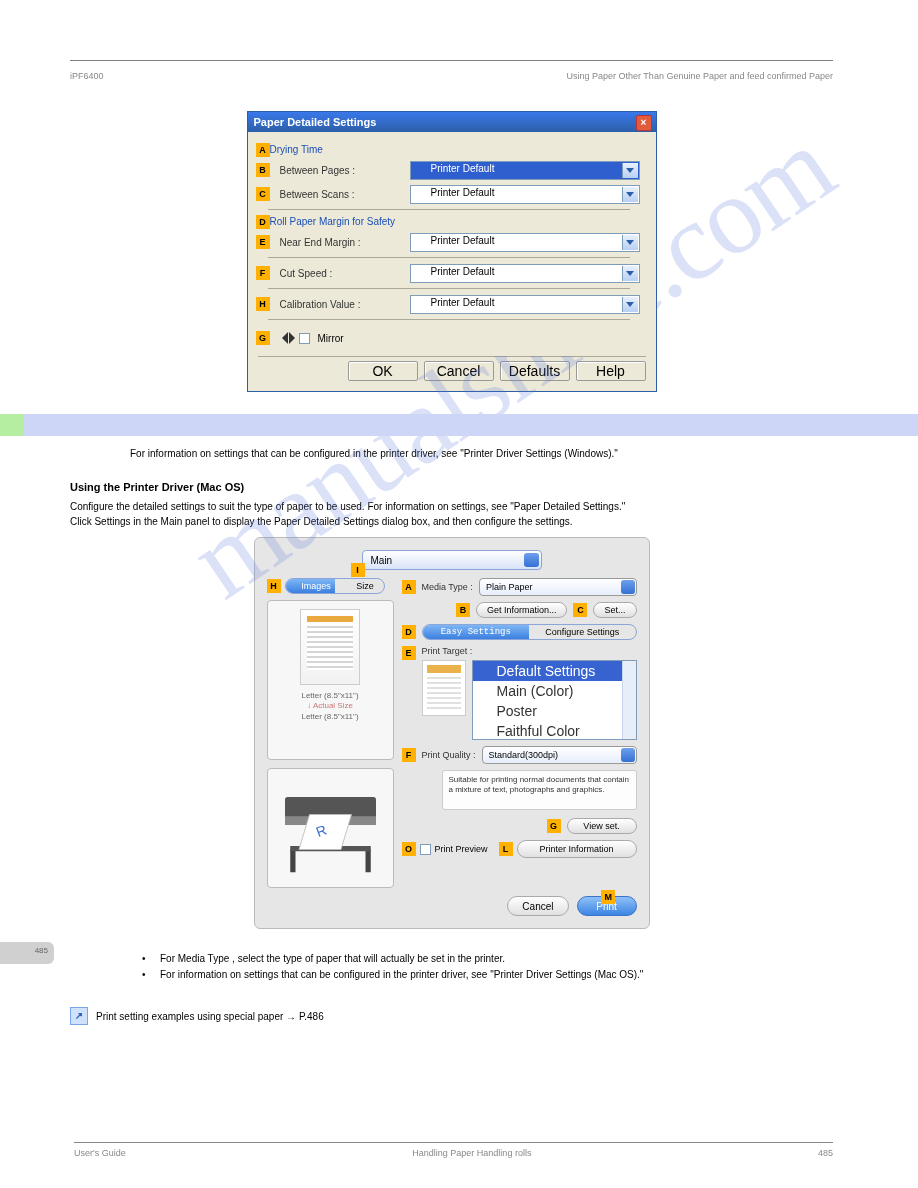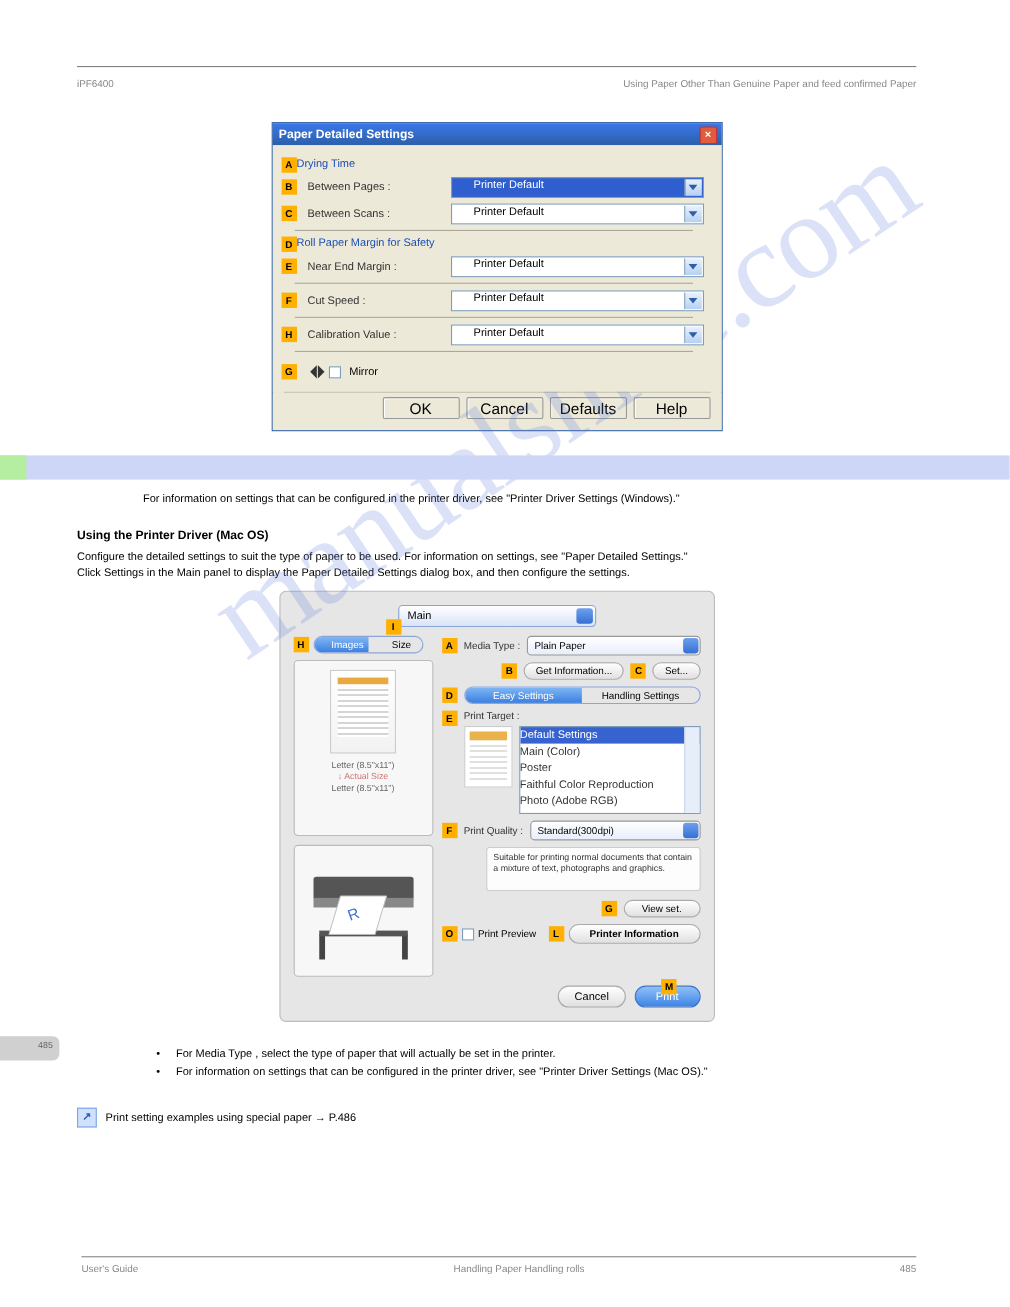--- a/index.html
+++ b/index.html
@@ -56,27 +56,27 @@
   .printer-card { margin-top:8px; border:1px solid #bbb; border-radius:4px; background:#f7f7f7; height:120px; position:relative; overflow:hidden; }
   .plotter { position:absolute; left:10px; right:10px; top:14px; bottom:6px; }
   .mac-right { flex:1; }
   .mac-row { display:flex; align-items:center; gap:6px; margin-bottom:6px; font-size:9px; position:relative; }
   .mac-row label { color:#333; }
   .mac-dd { height:18px; border:1px solid #999; border-radius:4px; background:linear-gradient(#fff,#e7eefb); padding:0 18px 0 6px; font-size:9px; display:inline-flex; align-items:center; position:relative; min-width:110px; }
   .mac-dd::after{content:"";position:absolute;right:1px;top:1px;width:14px;height:14px;background:linear-gradient(#6da0ec,#3570d4);border-radius:3px;}
   .mac-btn-sm { height:16px; border:1px solid #aaa; border-radius:8px; background:linear-gradient(#fff,#e0e0e0); font-size:9px; padding:0 10px; }
   .mac-tabs { display:flex; border:1px solid #8ba5d8; border-radius:10px; overflow:hidden; width:215px; height:16px; font-size:9px; margin-left:auto; }
   .mac-tabs div{flex:1;text-align:center;line-height:14px;}
-  .mac-tabs .on{background:linear-gradient(#7fb7f5,#3b7fe0);color:#fff;}
+  .mac-tabs .on{background:linear-gradient(#7fb7f5,#3b7fe0);color:#fff;font-family:Liberation Mono, monospace;}
   .target-panel { display:flex; gap:6px; border:0; margin-top:4px; }
   .target-thumb { width:44px; height:56px; border:1px solid #ccc; background:#fff; position:relative; }
   .target-thumb::before{content:"";position:absolute;top:4px;left:4px;right:4px;height:8px;background:#eab24a;}
   .target-thumb::after{content:"";position:absolute;top:16px;left:4px;right:4px;bottom:4px;background:repeating-linear-gradient(#e0e0e0,#e0e0e0 2px,#fff 2px,#fff 5px);}
   .target-list { flex:1; height:80px; border:1px solid #7f9db9; background:#fff; overflow:hidden; position:relative; }
-  .target-list .opt { font-size:10px; padding:2px 0; color:#333; }
+  .target-list .opt { font-size:14px; padding:2px 24px; color:#333; }
   .target-list .opt.sel { background:#3763d1; color:#fff; }
   .target-list .sb { position:absolute; right:0; top:0; bottom:0; width:14px; background:#e8eef9; border-left:1px solid #c7d5ef; }
   .desc-box { margin-top:4px; height:40px; border:1px solid #ccc; border-radius:3px; background:#fdfdfd; font-size:8px; padding:4px 6px; color:#333; line-height:1.3;margin-left:40px; }
   .mac-letter { display:inline-block; width:14px; height:14px; background:#ffb000; color:#000; font-size:9px; font-weight:bold; text-align:center; line-height:14px; }
   .mac-foot { display:flex; justify-content:flex-end; gap:8px; margin-top:8px; }
   .mac-pill { height:20px; min-width:60px; border:1px solid #aaa; border-radius:10px; background:linear-gradient(#fff,#e0e0e0); font-size:10px; padding:0 14px; }
   .mac-pill.primary { background:linear-gradient(#8fc1f7,#3d84e4); color:#fff; border-color:#3a73c8; }
   .mac-pill.wide { min-width: 120px; }
 
   .note-list { font-size:10px; padding: 2px 0 2px 72px; line-height:1.6; }
@@ -225,21 +225,21 @@
         <div class="mac-row" style="justify-content:flex-end;">
           <span class="mac-letter">B</span>
           <button class="mac-btn-sm">Get Information...</button>
           <span class="mac-letter">C</span>
           <button class="mac-btn-sm">Set...</button>
         </div>
         <div class="mac-row" style="justify-content:flex-end;">
           <span class="mac-letter">D</span>
           <div class="mac-tabs">
             <div class="on">Easy Settings</div>
-            <div>Handling Settings</div>
+            <div>Configure Settings</div>
           </div>
         </div>
         <div class="mac-row" style="align-items:flex-start;">
           <span class="mac-letter">E</span>
           <div style="flex:1;">
             <label>Print Target :</label>
             <div class="target-panel">
               <div class="target-thumb"></div>
               <div class="target-list">
                 <div class="opt sel">Default Settings</div>
@@ -265,21 +265,21 @@
           <button class="mac-btn-sm" style="min-width:70px;">View set.</button>
         </div>
         <div class="mac-row" style="justify-content:space-between;margin-top:4px;">
           <span style="display:flex;align-items:center;gap:4px;">
             <span class="mac-letter">O</span>
             <span class="chk"></span>
             <span>Print Preview</span>
           </span>
           <span style="display:flex;align-items:center;gap:4px;">
             <span class="mac-letter">L</span>
-            <button class="mac-pill wide" style="height:18px;font-size:9px;font-weight:bold;">Printer Information</button>
+            <button class="mac-pill wide" style="height:18px;font-size:9px;">Printer Information</button>
           </span>
         </div>
       </div>
     </div>
     <div class="mac-foot">
       <span style="position:relative;top:-6px;right:-116px;"><span class="mac-letter">M</span></span>
       <button class="mac-pill">Cancel</button>
       <button class="mac-pill primary">Print</button>
     </div>
   </div>

